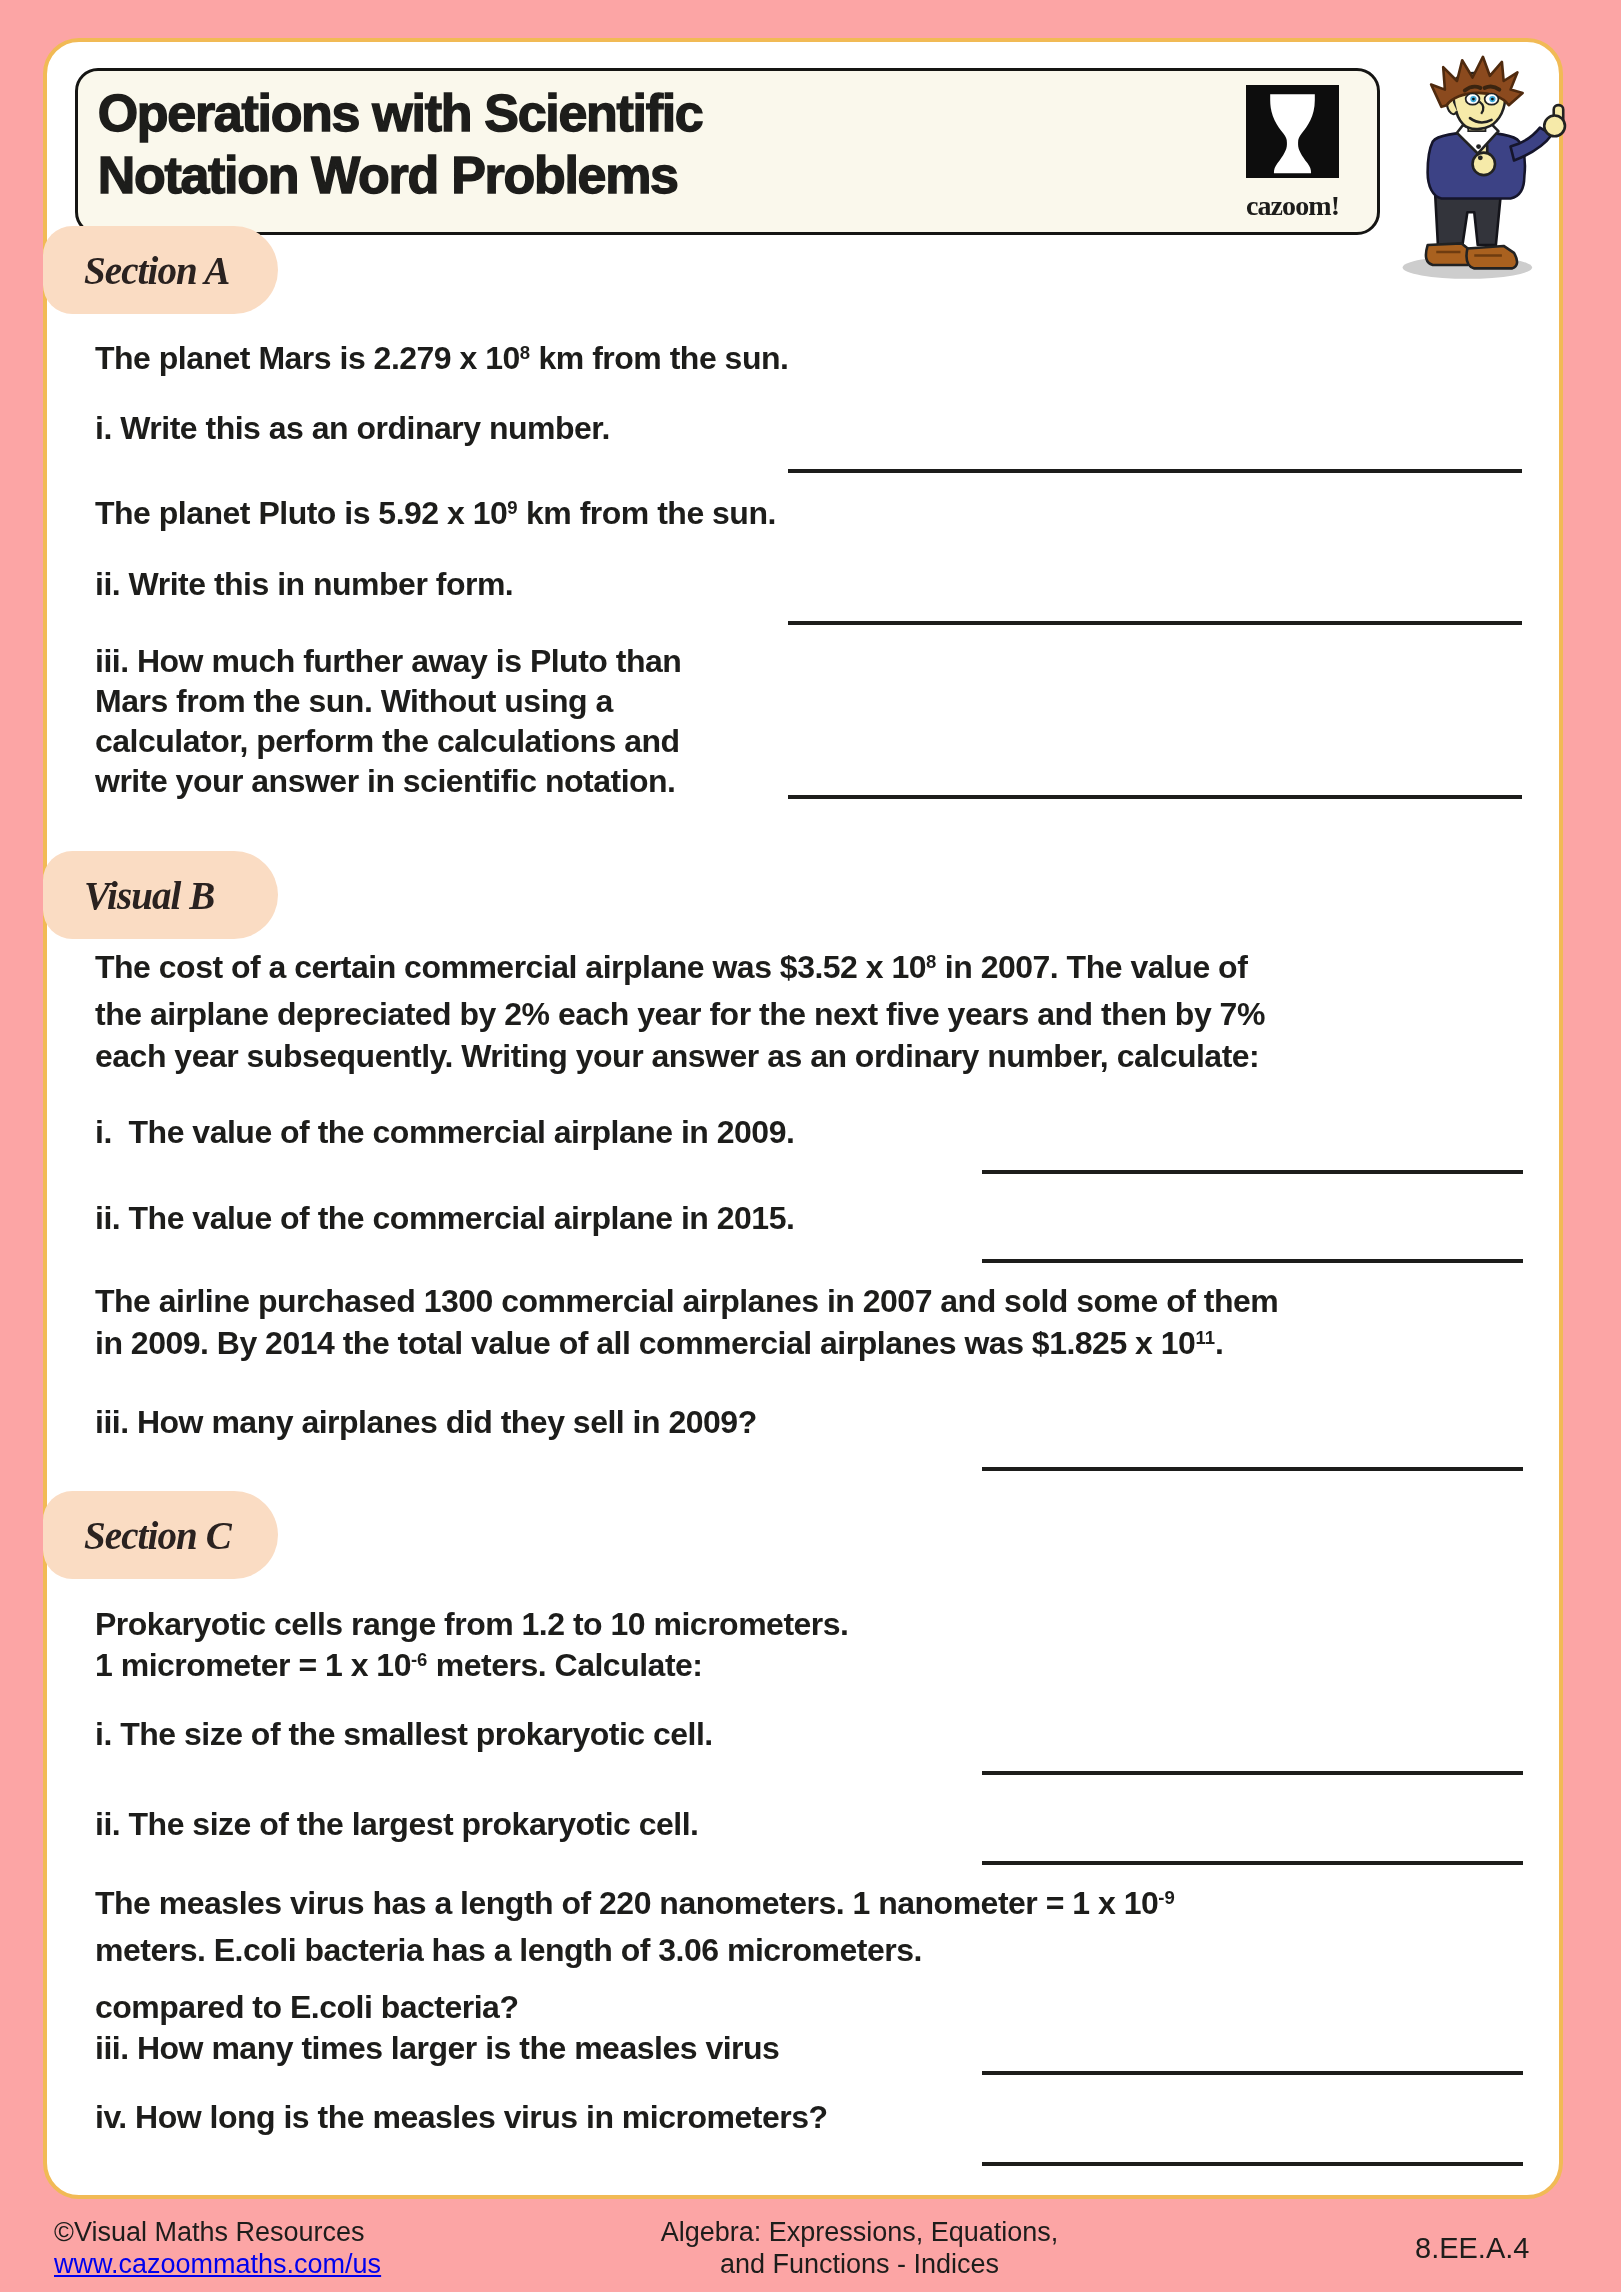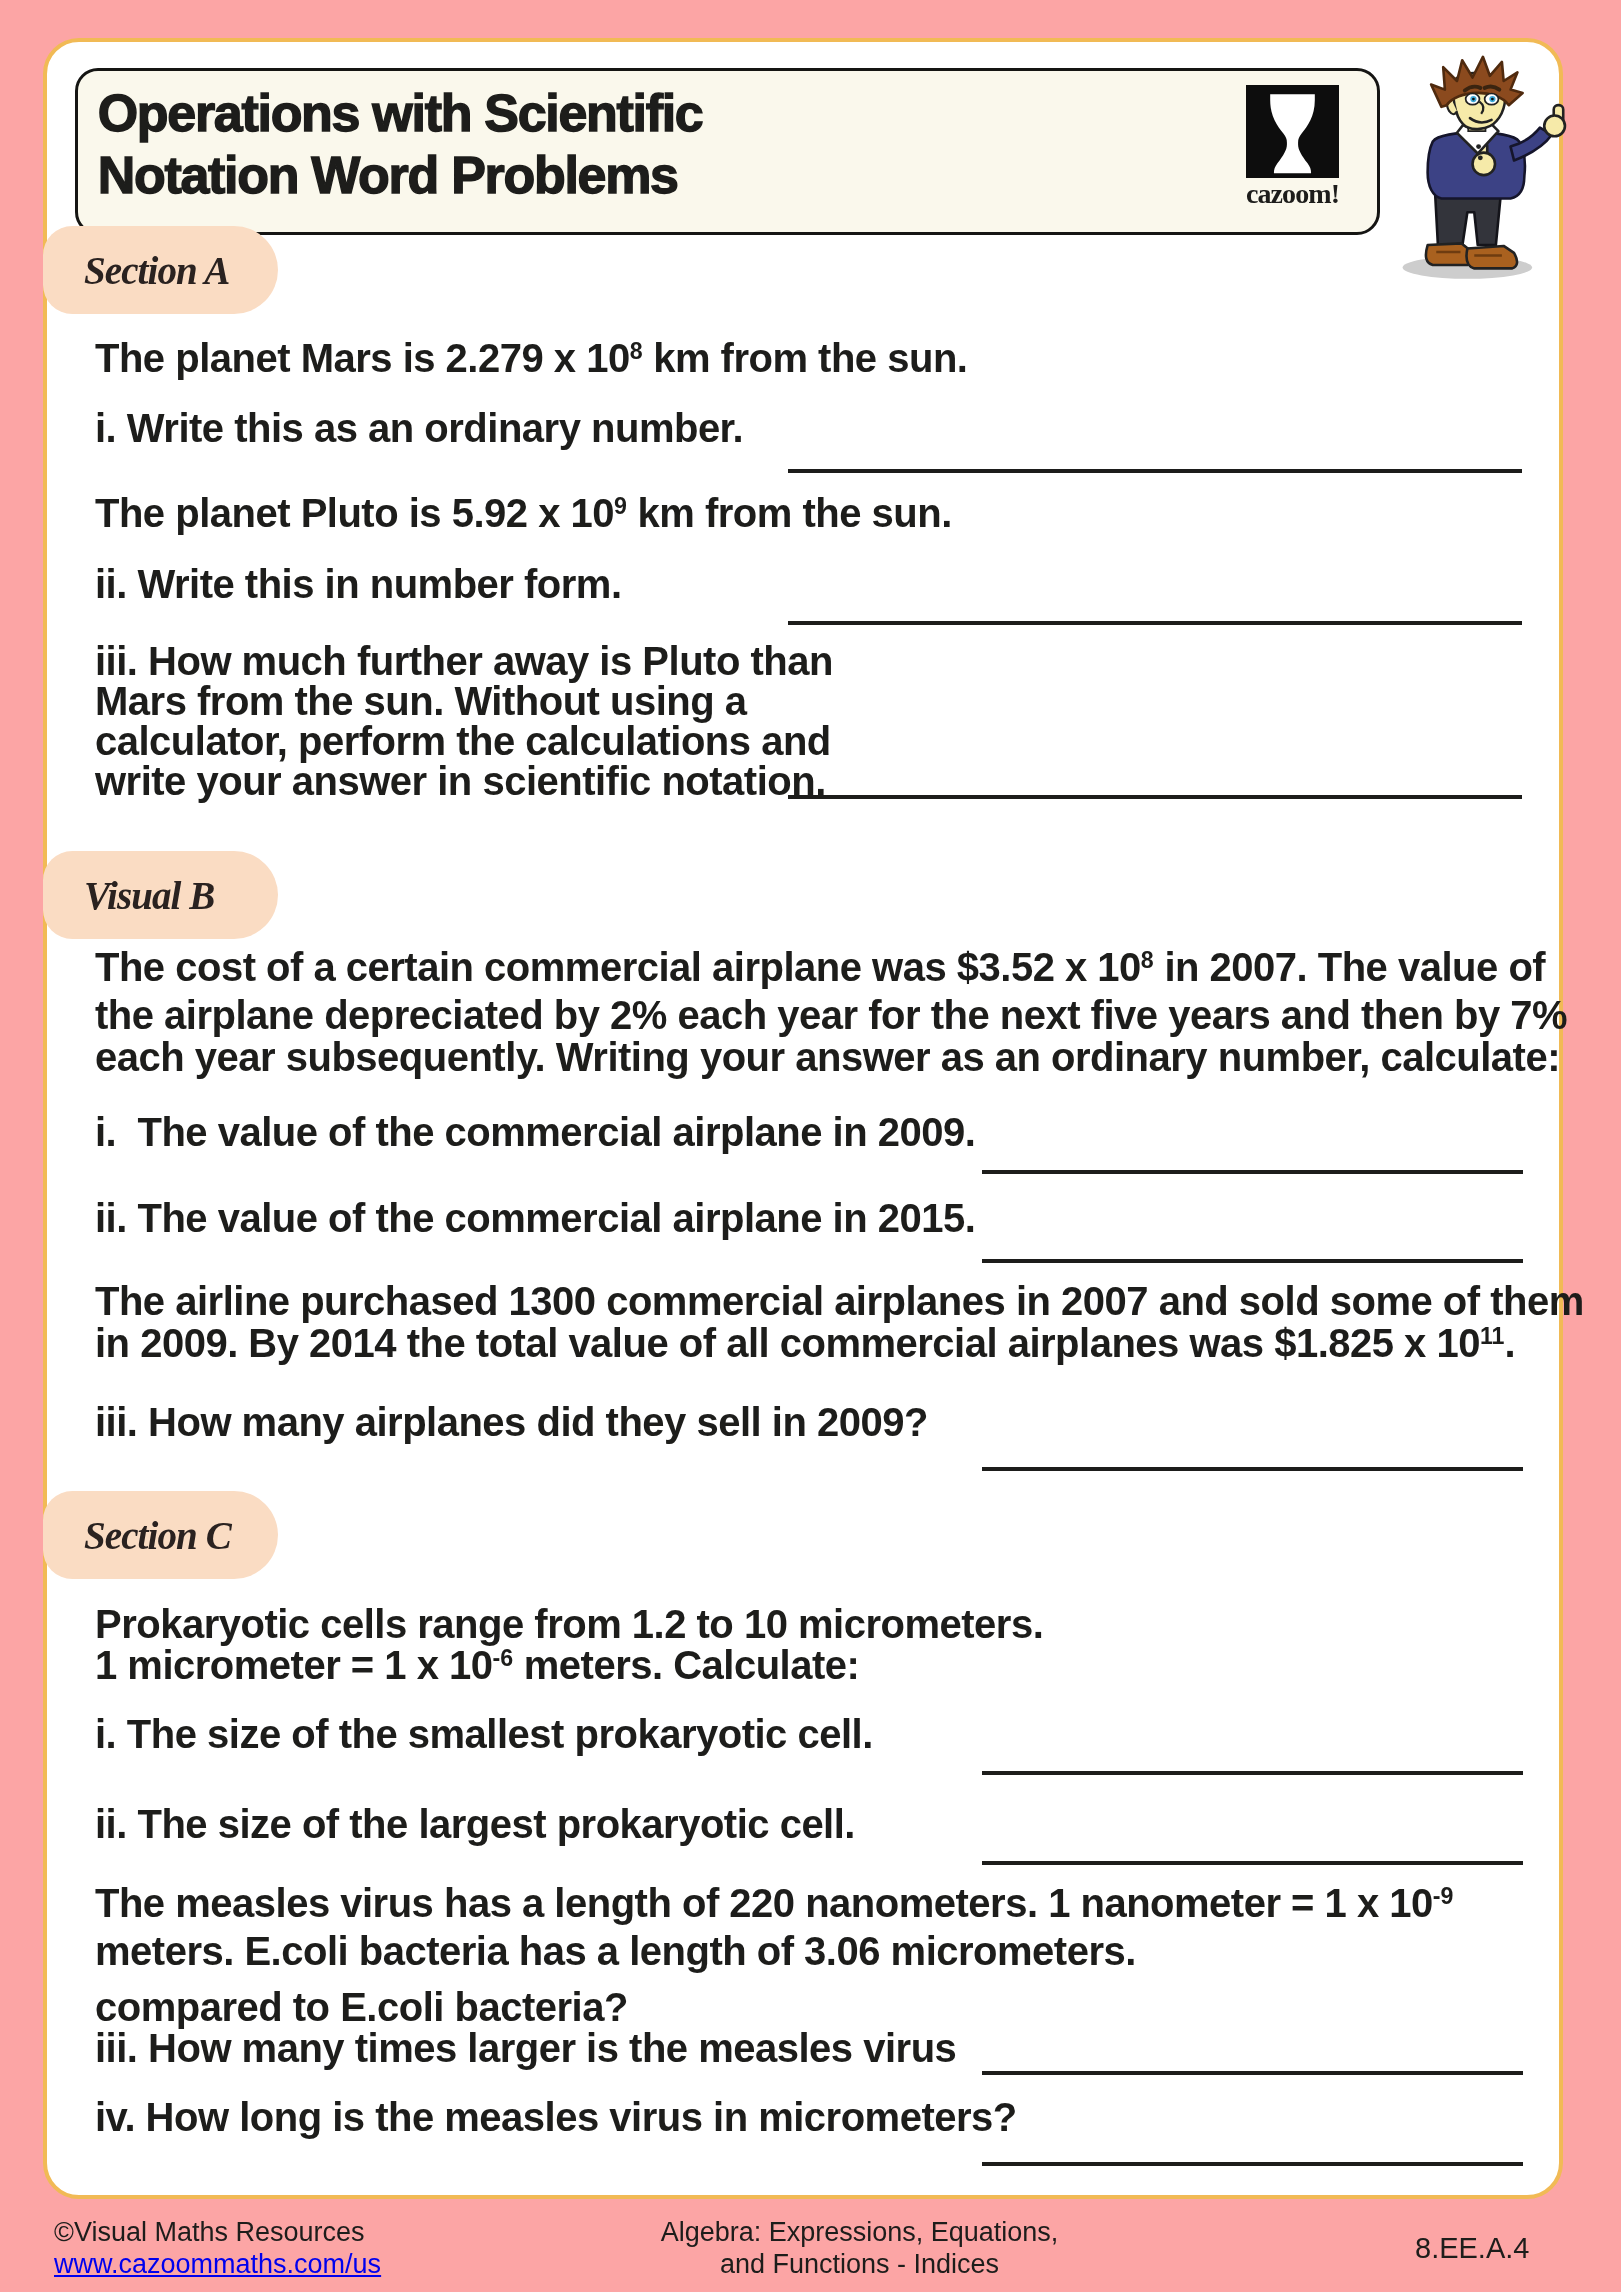--- a/index.html
+++ b/index.html
@@ -11,28 +11,28 @@
           font-family:"Liberation Sans", sans-serif;color:var(--ink);}
   .frame{position:absolute;left:43px;top:38px;width:1512px;height:2153px;
          border:4.5px solid var(--frame);border-radius:36px;background:#fff;}
   .title-box{position:absolute;left:75px;top:68px;width:1299px;height:161px;
              background:var(--title-box-bg);border:3.6px solid #151513;border-radius:23px;}
   .title-text{position:absolute;left:19.7px;top:10.7px;font-size:52px;line-height:62px;
               font-weight:bold;letter-spacing:-1.3px;-webkit-text-stroke:1.4px var(--ink);}
   .logo{position:absolute;right:30px;top:14.3px;width:109px;text-align:center;}
   .logo-square{width:93px;height:93px;margin:0 auto;display:block;}
   .logo-word{font-family:"Liberation Serif", serif;font-weight:bold;font-size:28px;
-             letter-spacing:-0.9px;margin-top:0px;}
+             letter-spacing:-0.9px;margin-top:12px;}
   .mascot{position:absolute;left:1381px;top:54px;width:190px;height:231px;}
   .tag{position:absolute;left:43px;width:235px;height:88px;background:var(--section-tag-bg);
        border-radius:30px 45px 45px 30px;display:flex;align-items:center;
        padding-left:41px;box-sizing:border-box;
        font-family:"Liberation Serif", serif;font-style:italic;font-weight:bold;
        font-size:39px;color:#2a2220;letter-spacing:-0.9px;}
-  .p{position:absolute;left:95px;font-weight:bold;font-size:40px;letter-spacing:-0.5px;}
+  .p{position:absolute;left:95px;font-weight:bold;font-size:32px;letter-spacing:-0.5px;}
   .p .tline{line-height:42px;white-space:nowrap;}
   .p.lh45 .tline{line-height:40px;}
   .p.lh46 .tline{line-height:41px;}
   .sup{font-size:0.58em;position:relative;top:-0.55em;letter-spacing:0;}
   .ans{position:absolute;border-top:4.5px solid var(--ink);height:0;}
   .ansA{left:788px;width:734px;}
   .ansB{left:982px;width:541px;}
   .foot{position:absolute;font-size:27px;font-weight:normal;line-height:32px;color:var(--ink);}
   .foot a{color:var(--link);text-decoration:underline;}
   .foot-center{left:582px;width:555px;text-align:center;}

